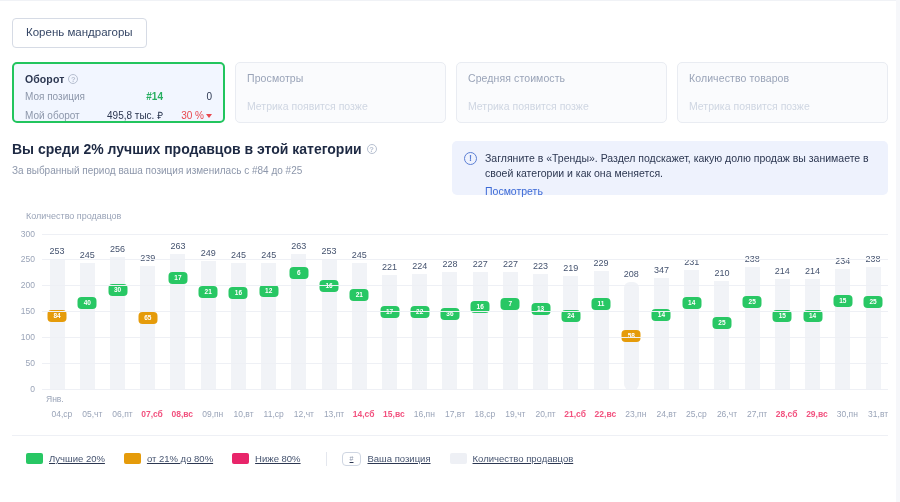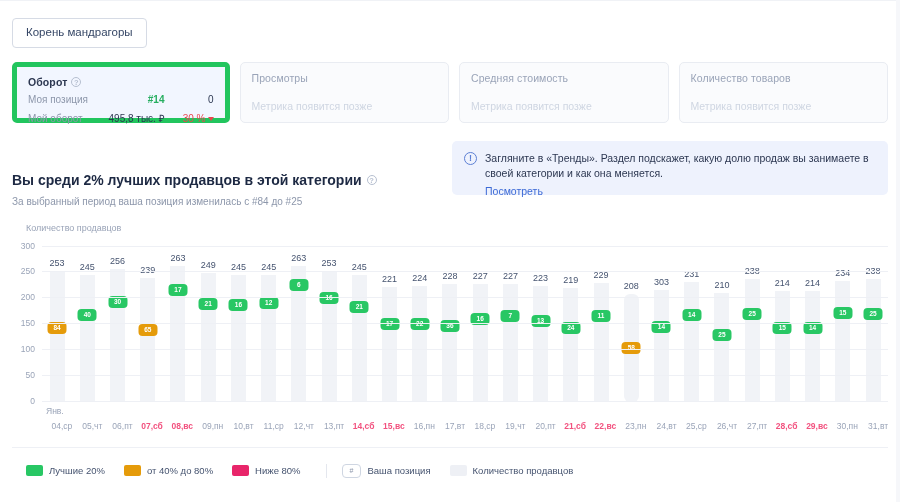--- a/index.html
+++ b/index.html
@@ -35,21 +35,21 @@
     flex: 1 1 0;
     height: 61px;
     border-radius: 5px;
     border: 1px solid #e9ecf2;
     background: #fafbfd;
     padding: 9px 11px 0 11px;
     position: relative;
   }
   .card.active {
     background: #f2f6ff;
-    border: 5px solid #22c55e;
+    border: 2px solid #22c55e;
   }
   .card-title {
     font-size: 10.5px;
     font-weight: bold;
     color: #2c3751;
     display: flex;
     align-items: center;
     gap: 4px;
     letter-spacing: .1px;
   }
@@ -84,21 +84,21 @@
     width: 0; height: 0;
     border-left: 3px solid transparent;
     border-right: 3px solid transparent;
     border-top: 4px solid #e8464d;
     margin-left: 2px;
     vertical-align: middle;
   }
 
   
   .mid { display: flex; padding: 18px 12px 0 12px; gap: 10px; }
-  .mid-left { width: 430px; margin-top: 31px; }
+  .mid-left { width: 430px; }
   .headline {
     font-size: 14px;
     font-weight: bold;
     color: #1d2943;
     display: flex;
     align-items: center;
     gap: 5px;
   }
   .subline { font-size: 10px; color: #8d97ab; margin-top: 8px; }
   .banner {
@@ -208,21 +208,21 @@
 
   
   .legend {
     display: flex;
     align-items: center;
     gap: 9px;
     padding: 16px 0 0 14px;
     border-top: 1px solid #eef0f5;
     margin: 16px 12px 0 12px;
   }
-  .leg-item { display: flex; align-items: center; gap: 6px; margin-right: 10px; }
+  .leg-item { display: flex; align-items: center; gap: 6px; margin-right: 10px; text-decoration: underline; }
   .sw { width: 17px; height: 11px; border-radius: 2px; }
   .sw.green { background: #28c764; }
   .sw.orange { background: #e59b0a; }
   .sw.red { background: #e8256a; }
   .sw.grey { background: #eef0f5; }
   .leg-text { font-size: 9.5px; color: #45536f; }
   .leg-sep { width: 1px; height: 14px; background: #e4e7ee; margin: 0 6px; }
   .pos-pill {
     border: 1px solid #cfd6e2;
     border-radius: 4px;
@@ -422,21 +422,21 @@
             </div>
           </div>
           <div class="bar-slot">
             <div class="bar" style="height: 69.3333%; border-radius: 6px;">
               <div class="bar-total">208</div>
               <div class="badge orange" style="bottom: 50%;">58</div>
             </div>
           </div>
           <div class="bar-slot">
             <div class="bar" style="height: 71.6667%;">
-              <div class="bar-total">303</div>
+              <div class="bar-total">347</div>
               <div class="badge green" style="bottom: 67%;">14</div>
             </div>
           </div>
           <div class="bar-slot">
             <div class="bar" style="height: 77%;">
               <div class="bar-total">231</div>
               <div class="badge green" style="bottom: 72.3333%;">14</div>
             </div>
           </div>
           <div class="bar-slot">
@@ -533,21 +533,21 @@
       </div>
   </div>
 
   <div class="legend" id="legend">
       <div class="leg-item">
         <span class="sw green"></span>
         <span class="leg-text">Лучшие 20%</span>
       </div>
       <div class="leg-item">
         <span class="sw orange"></span>
-        <span class="leg-text">от 40% до 80%</span>
+        <span class="leg-text">от 21% до 80%</span>
       </div>
       <div class="leg-item">
         <span class="sw red"></span>
         <span class="leg-text">Ниже 80%</span>
       </div>
       <div class="leg-sep"></div>
       <div class="leg-item">
         <span class="pos-pill">#</span>
         <span class="leg-text">Ваша позиция</span>
       </div>

